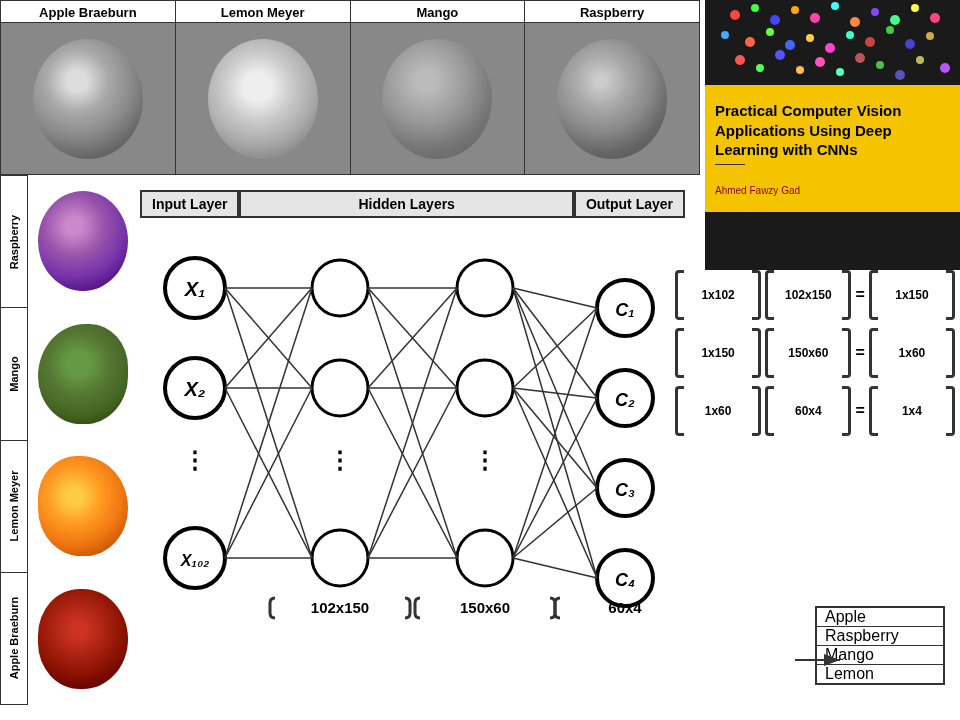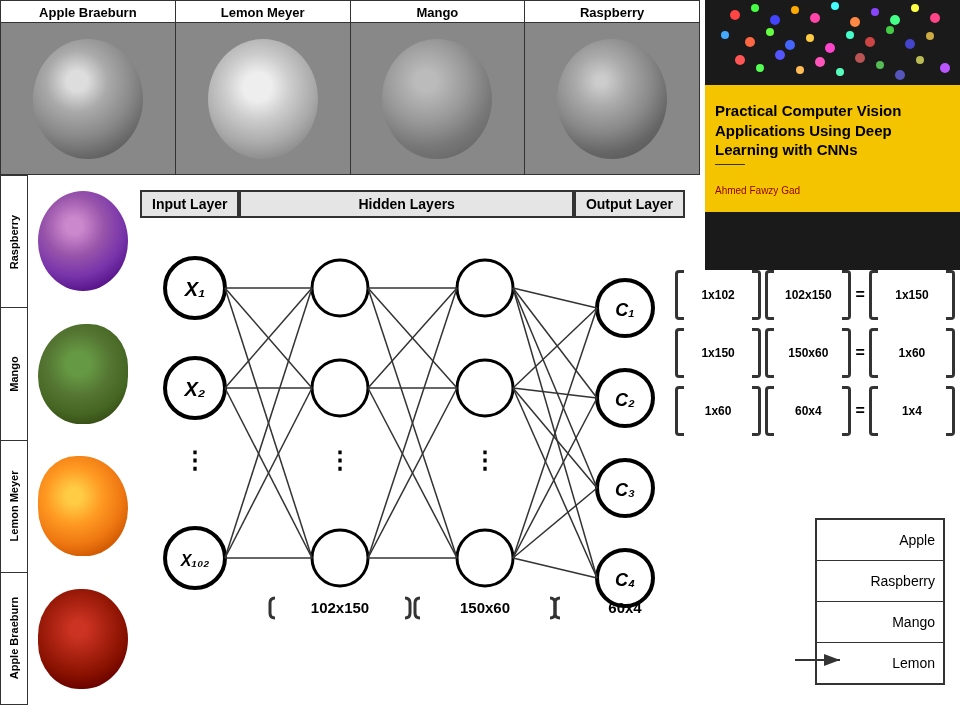--- a/index.html
+++ b/index.html
@@ -246,24 +246,23 @@
     
     .output-labels {
       position: absolute;
       bottom: 35px;
       right: 15px;
       width: 130px;
       border: 2px solid #333;
     }
 
     .output-label-row {
-      padding: 12px 8px;
+      padding: 0 8px;
       border-bottom: 1px solid #333;
-      font-size: 14px;
-      text-align: right;
+      font-size: 16px;
     }
     .output-label-row:last-child { border-bottom: none; }
 
     
     .bracket-left {
       display: inline-block;
       width: 14px;
       height: 50px;
       border: 3px solid #333;
       border-right: none;

